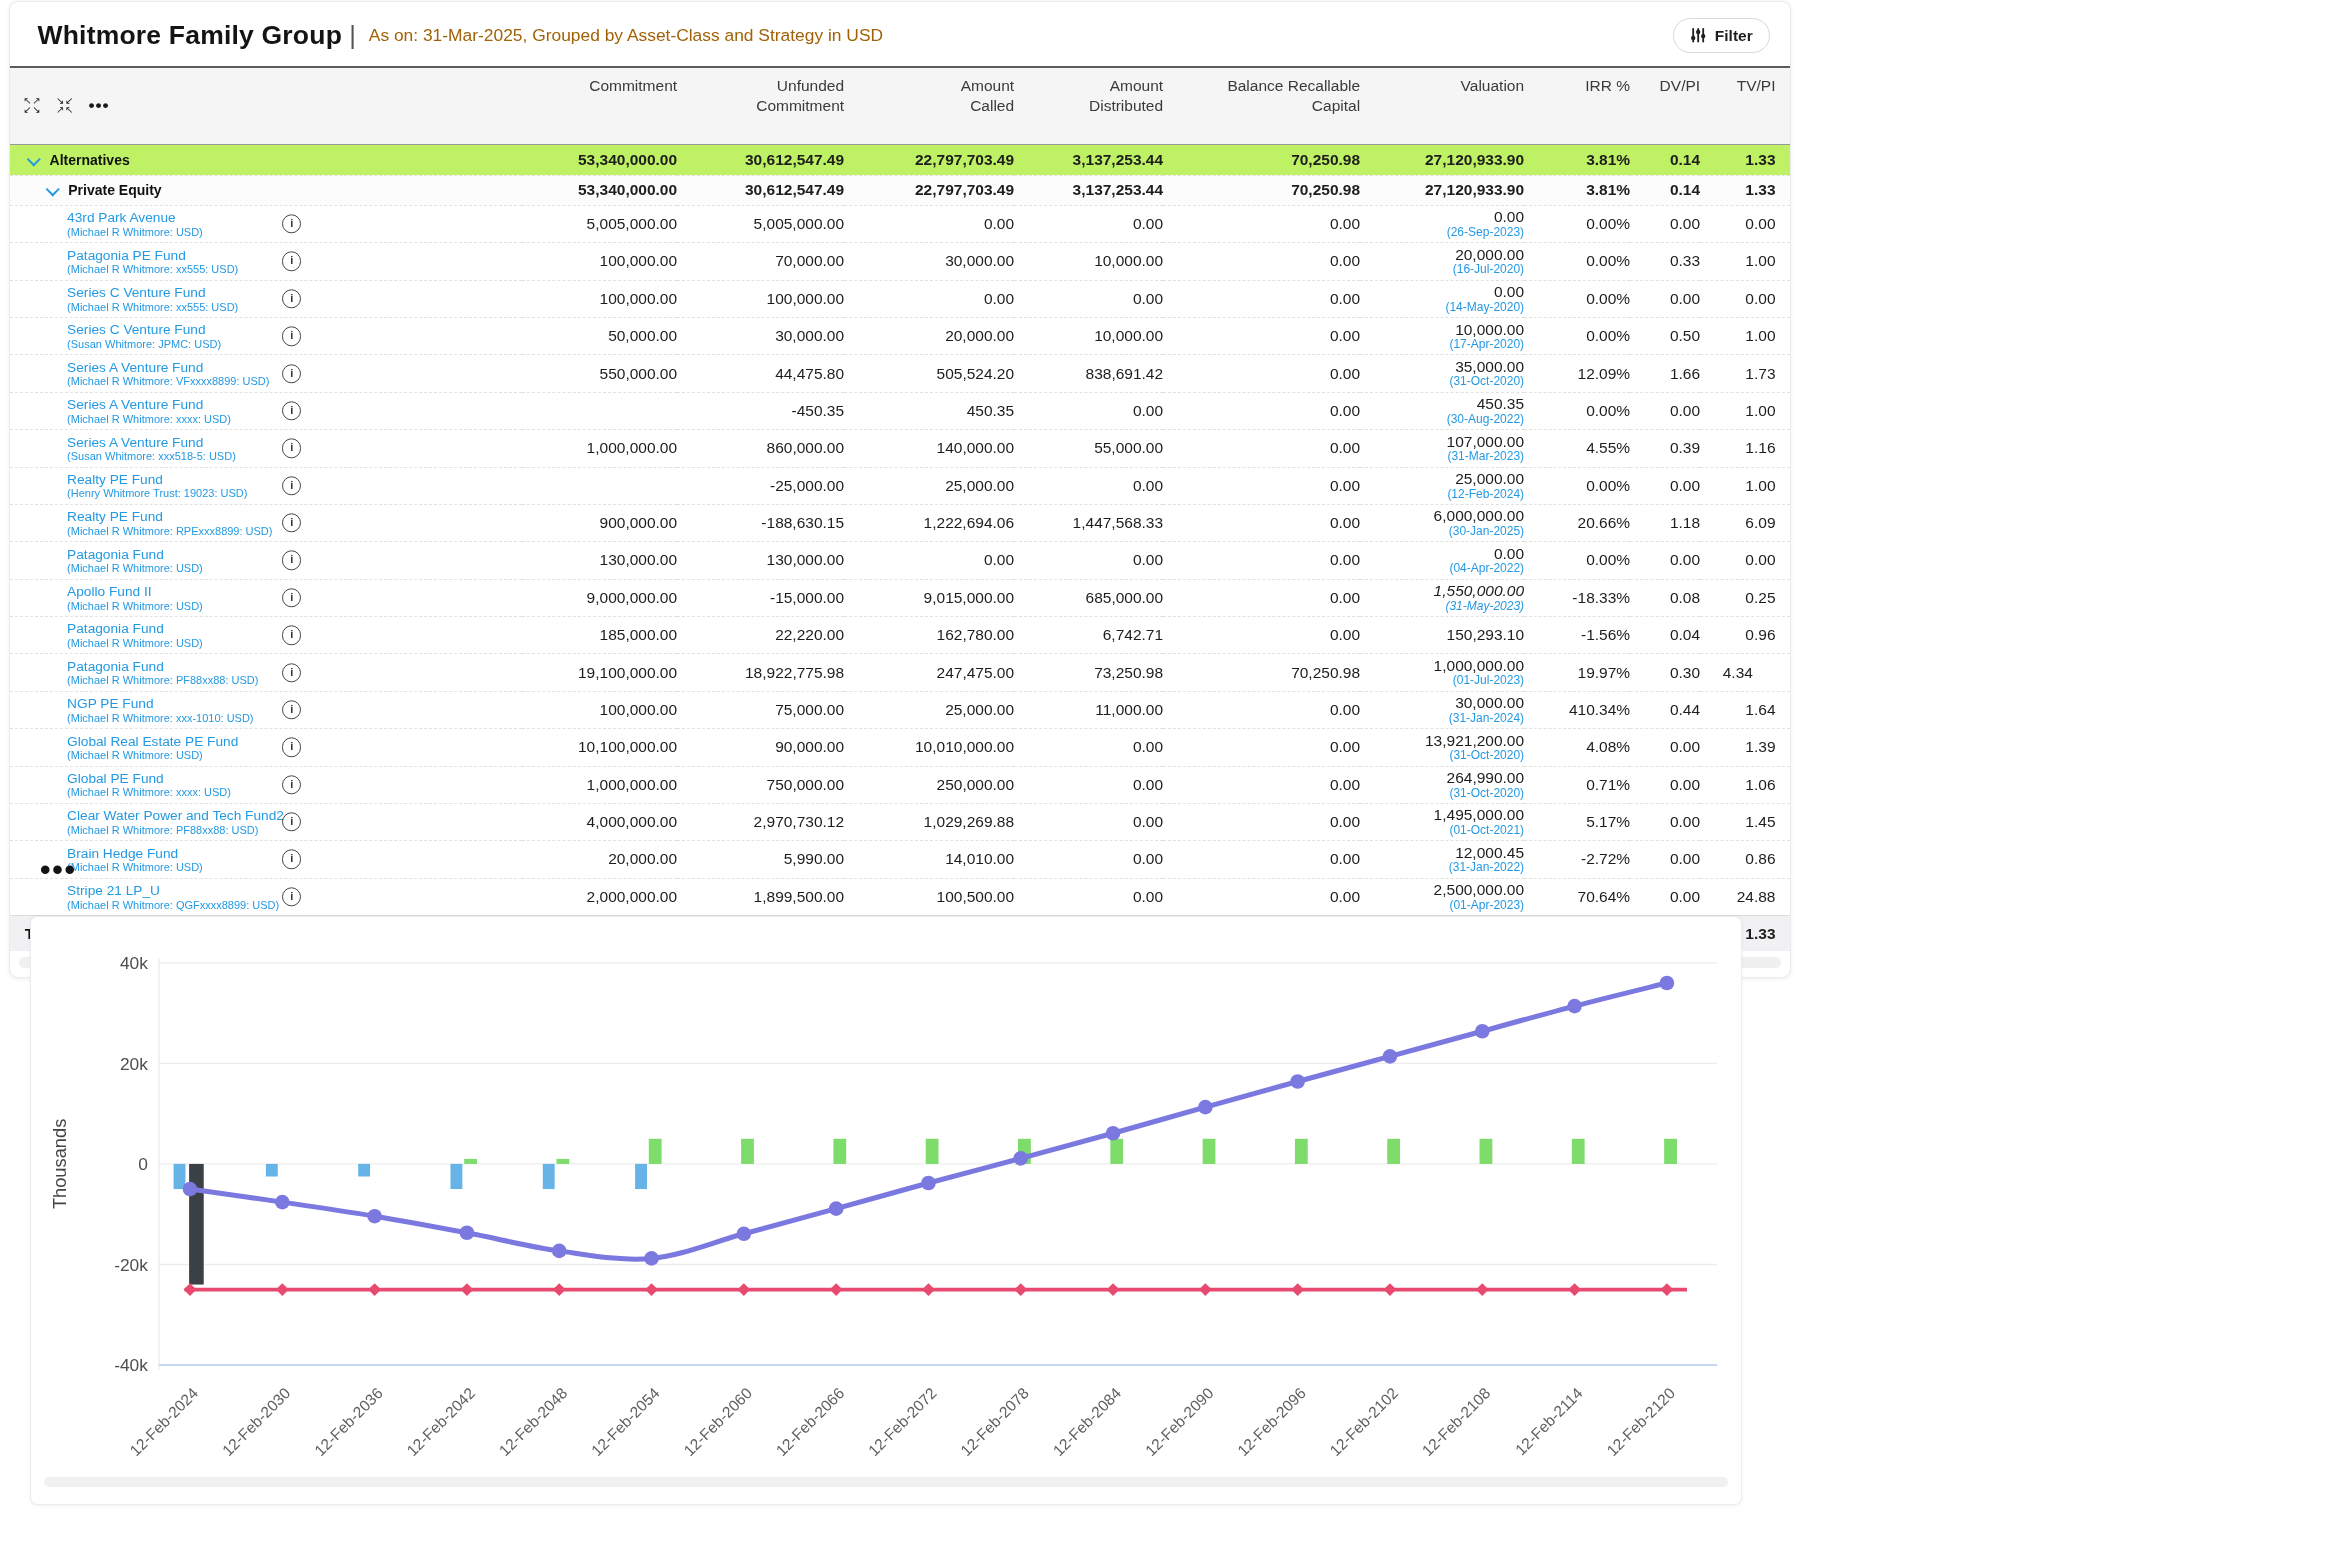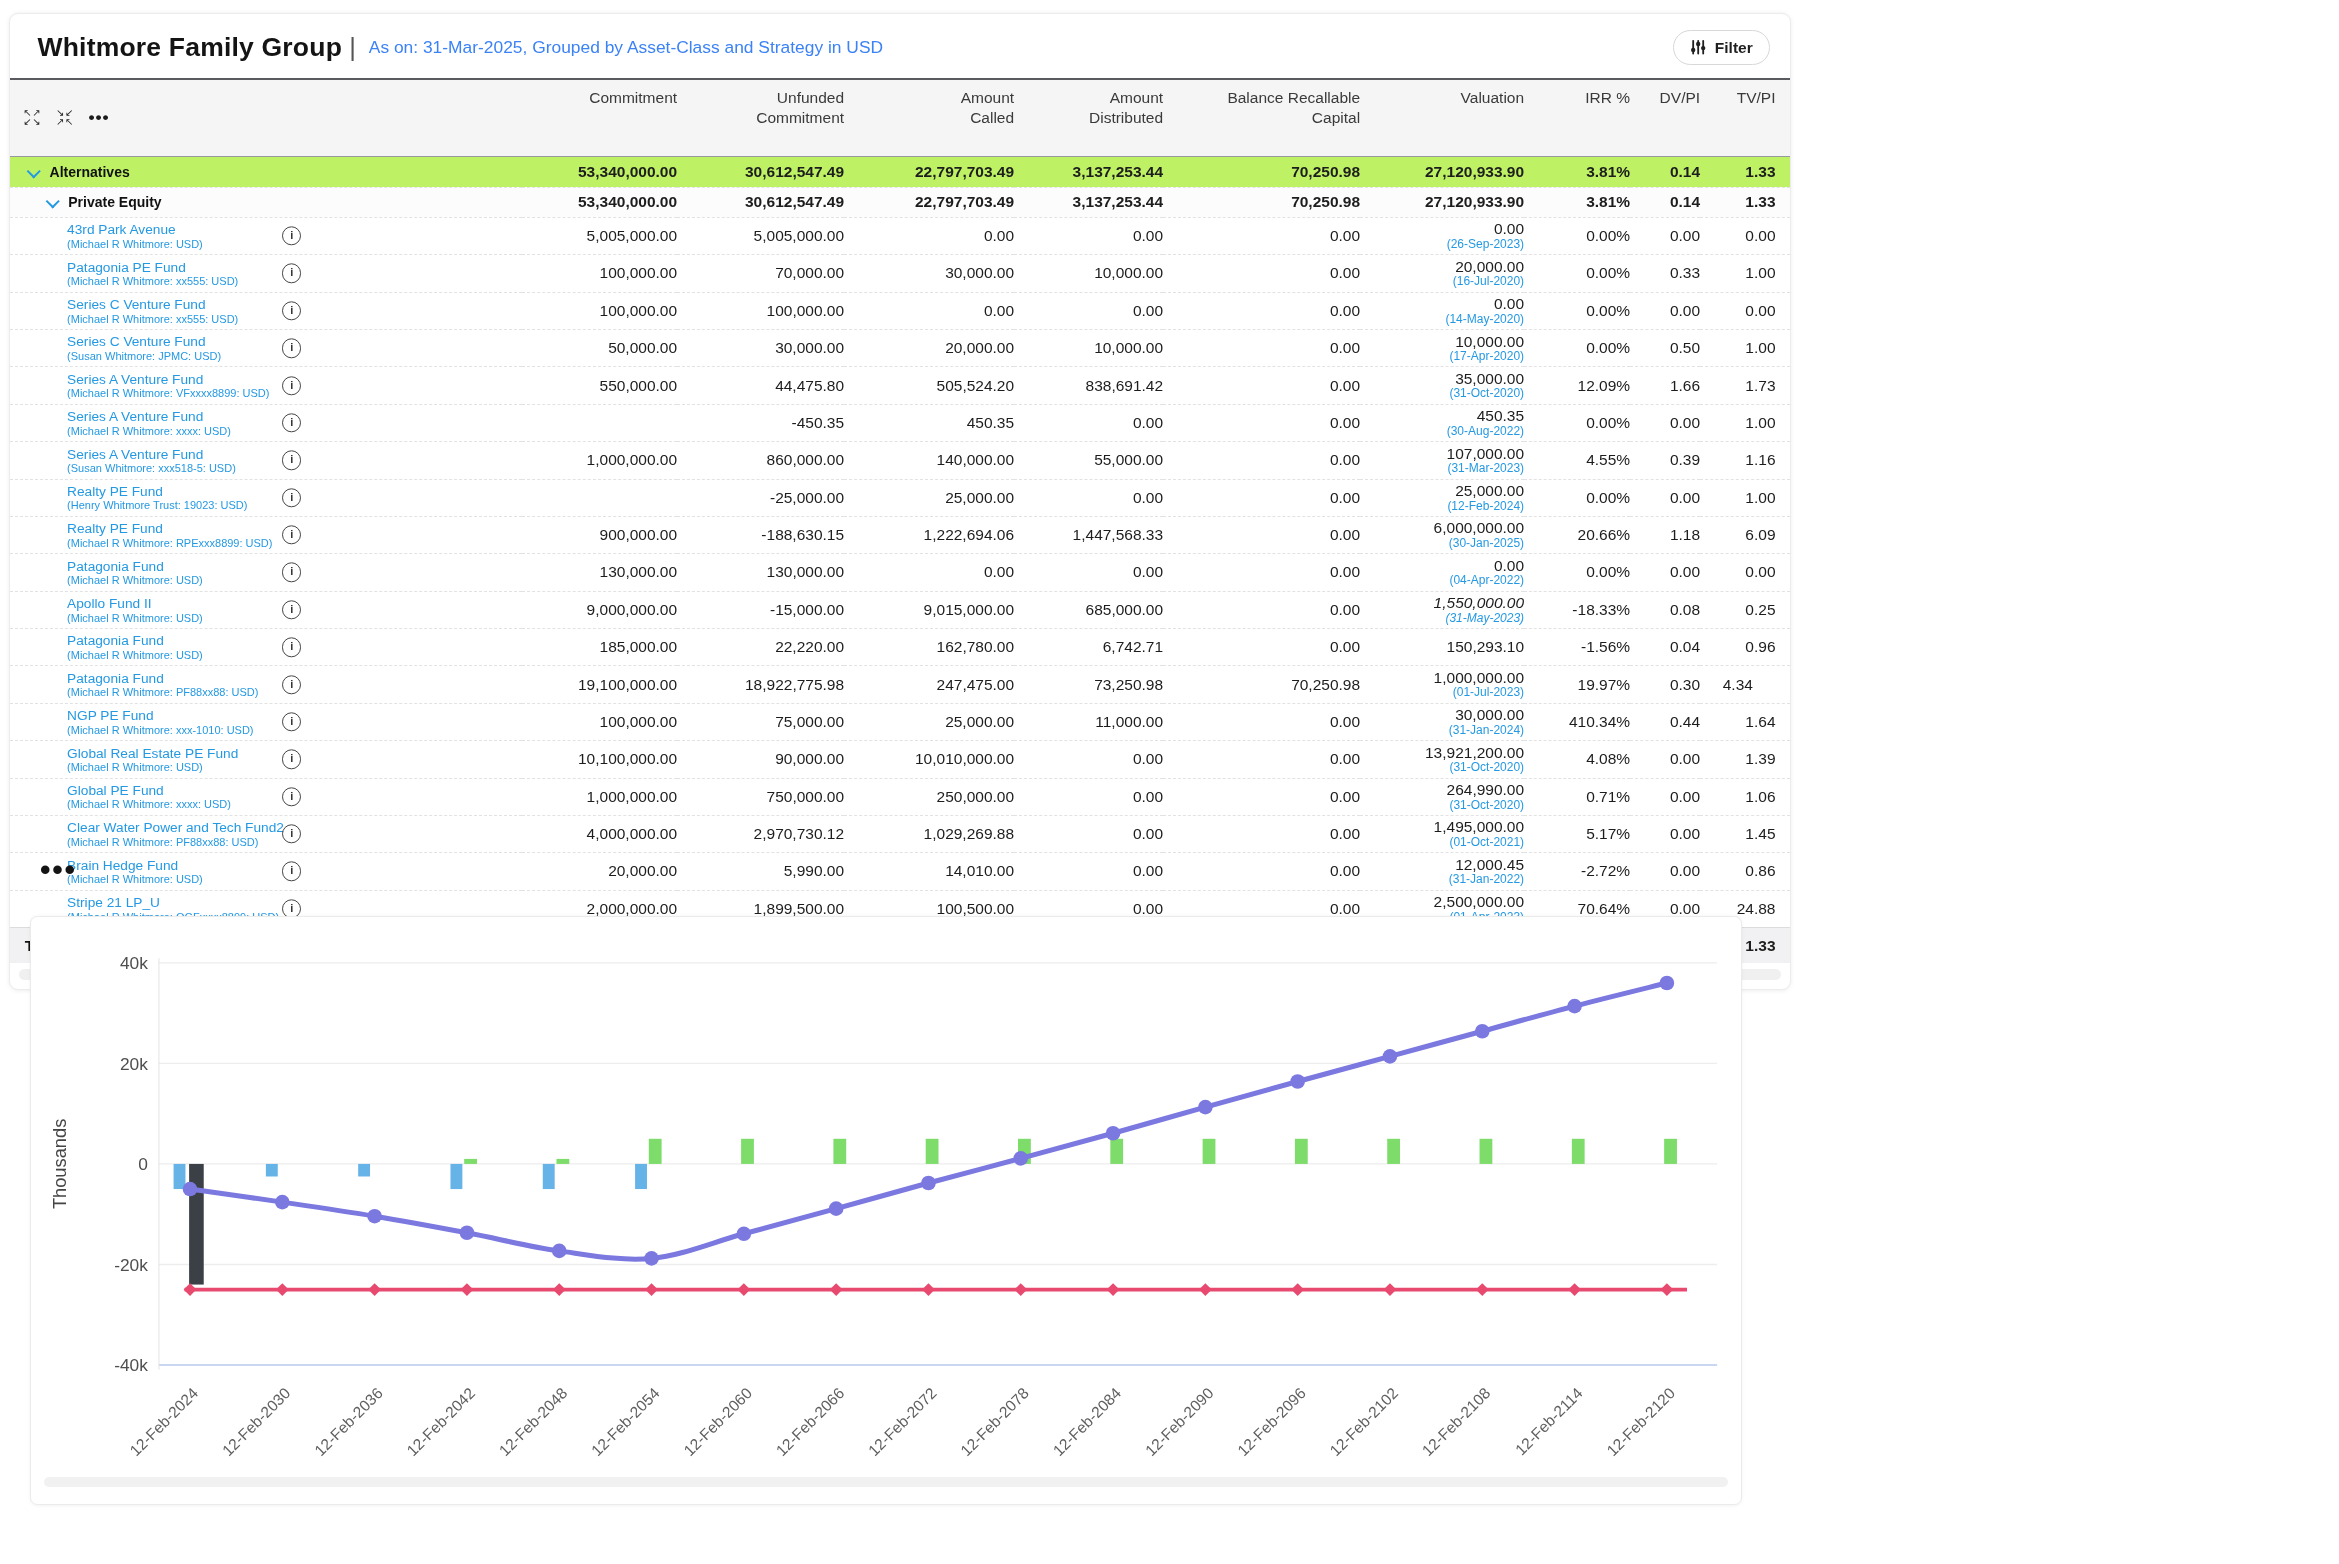--- a/index.html
+++ b/index.html
@@ -1,21 +1,21 @@
 <!DOCTYPE html>
 <html style="font-size:14.6px"><head>
 <meta charset="utf-8">
 <style>
   html,body{margin:0;padding:0;}
   body{width:2339px;height:1564px;background:#fff;font-family:"Liberation Sans",sans-serif;position:relative;overflow:hidden;-webkit-font-smoothing:antialiased;}
-  .table-card{position:absolute;left:9.1px;top:13px;width:1780px;background:#fff;border:0.9px solid #ececec;border-radius:9.1px;box-shadow:0 0.9px 4.6px rgba(0,0,0,.07);overflow:hidden;}
+  .table-card{position:absolute;left:9.1px;top:1px;width:1780px;background:#fff;border:0.9px solid #ececec;border-radius:9.1px;box-shadow:0 0.9px 4.6px rgba(0,0,0,.07);overflow:hidden;}
   .card-head{display:flex;align-items:center;padding:16.4px 20px 12.8px 27.4px;}
   .title{font-size:26.5px;font-weight:700;color:#141414;letter-spacing:0.2px;}
   .title-sep{margin:0 12.8px 0 7.3px;color:#555;font-weight:300;font-size:25.6px;line-height:25.6px;}
-  .subtitle{font-size:17.4px;color:#3b82f6;}
+  .subtitle{font-size:17.4px;color:#a16207;}
   .filter-btn{margin-left:auto;display:flex;align-items:center;gap:8.2px;border:0.9px solid #d8d8d8;border-radius:17.4px;padding:7.3px 16.4px;font-size:15.5px;font-weight:700;color:#1f1f1f;background:#fff;cursor:pointer;}
   table.tbl{width:100%;border-collapse:collapse;table-layout:fixed;}
   thead th{background:#f5f5f6;border-top:2.7px solid #595b5f;border-bottom:1.8px solid #97999d;font-size:15.5px;font-weight:400;color:#3a3a3a;text-align:right;vertical-align:top;padding:8.2px 0 10px;white-space:pre-line;line-height:20px;}
   thead th.cornerc{text-align:left;vertical-align:middle;}
   .corner{display:flex;align-items:center;gap:14.6px;padding-left:12.8px;color:#1c1c1c;}
   .arr-grid{display:grid;grid-template-columns:9.1px 9.1px;font-size:10px;line-height:9.1px;text-align:center;cursor:pointer;}
   .hdots{font-size:17.4px;font-weight:700;letter-spacing:0.9px;cursor:pointer;line-height:9.1px;}
   tbody td{font-size:15.5px;color:#1d1d1d;text-align:right;border-bottom:0.9px dashed #e2e2e2;vertical-align:middle;padding:0;}
   tr.grp0 td{background:#bef264;font-weight:700;height:24px;}
   tr.grp1 td{background:#fcfcfc;font-weight:700;height:24px;}

